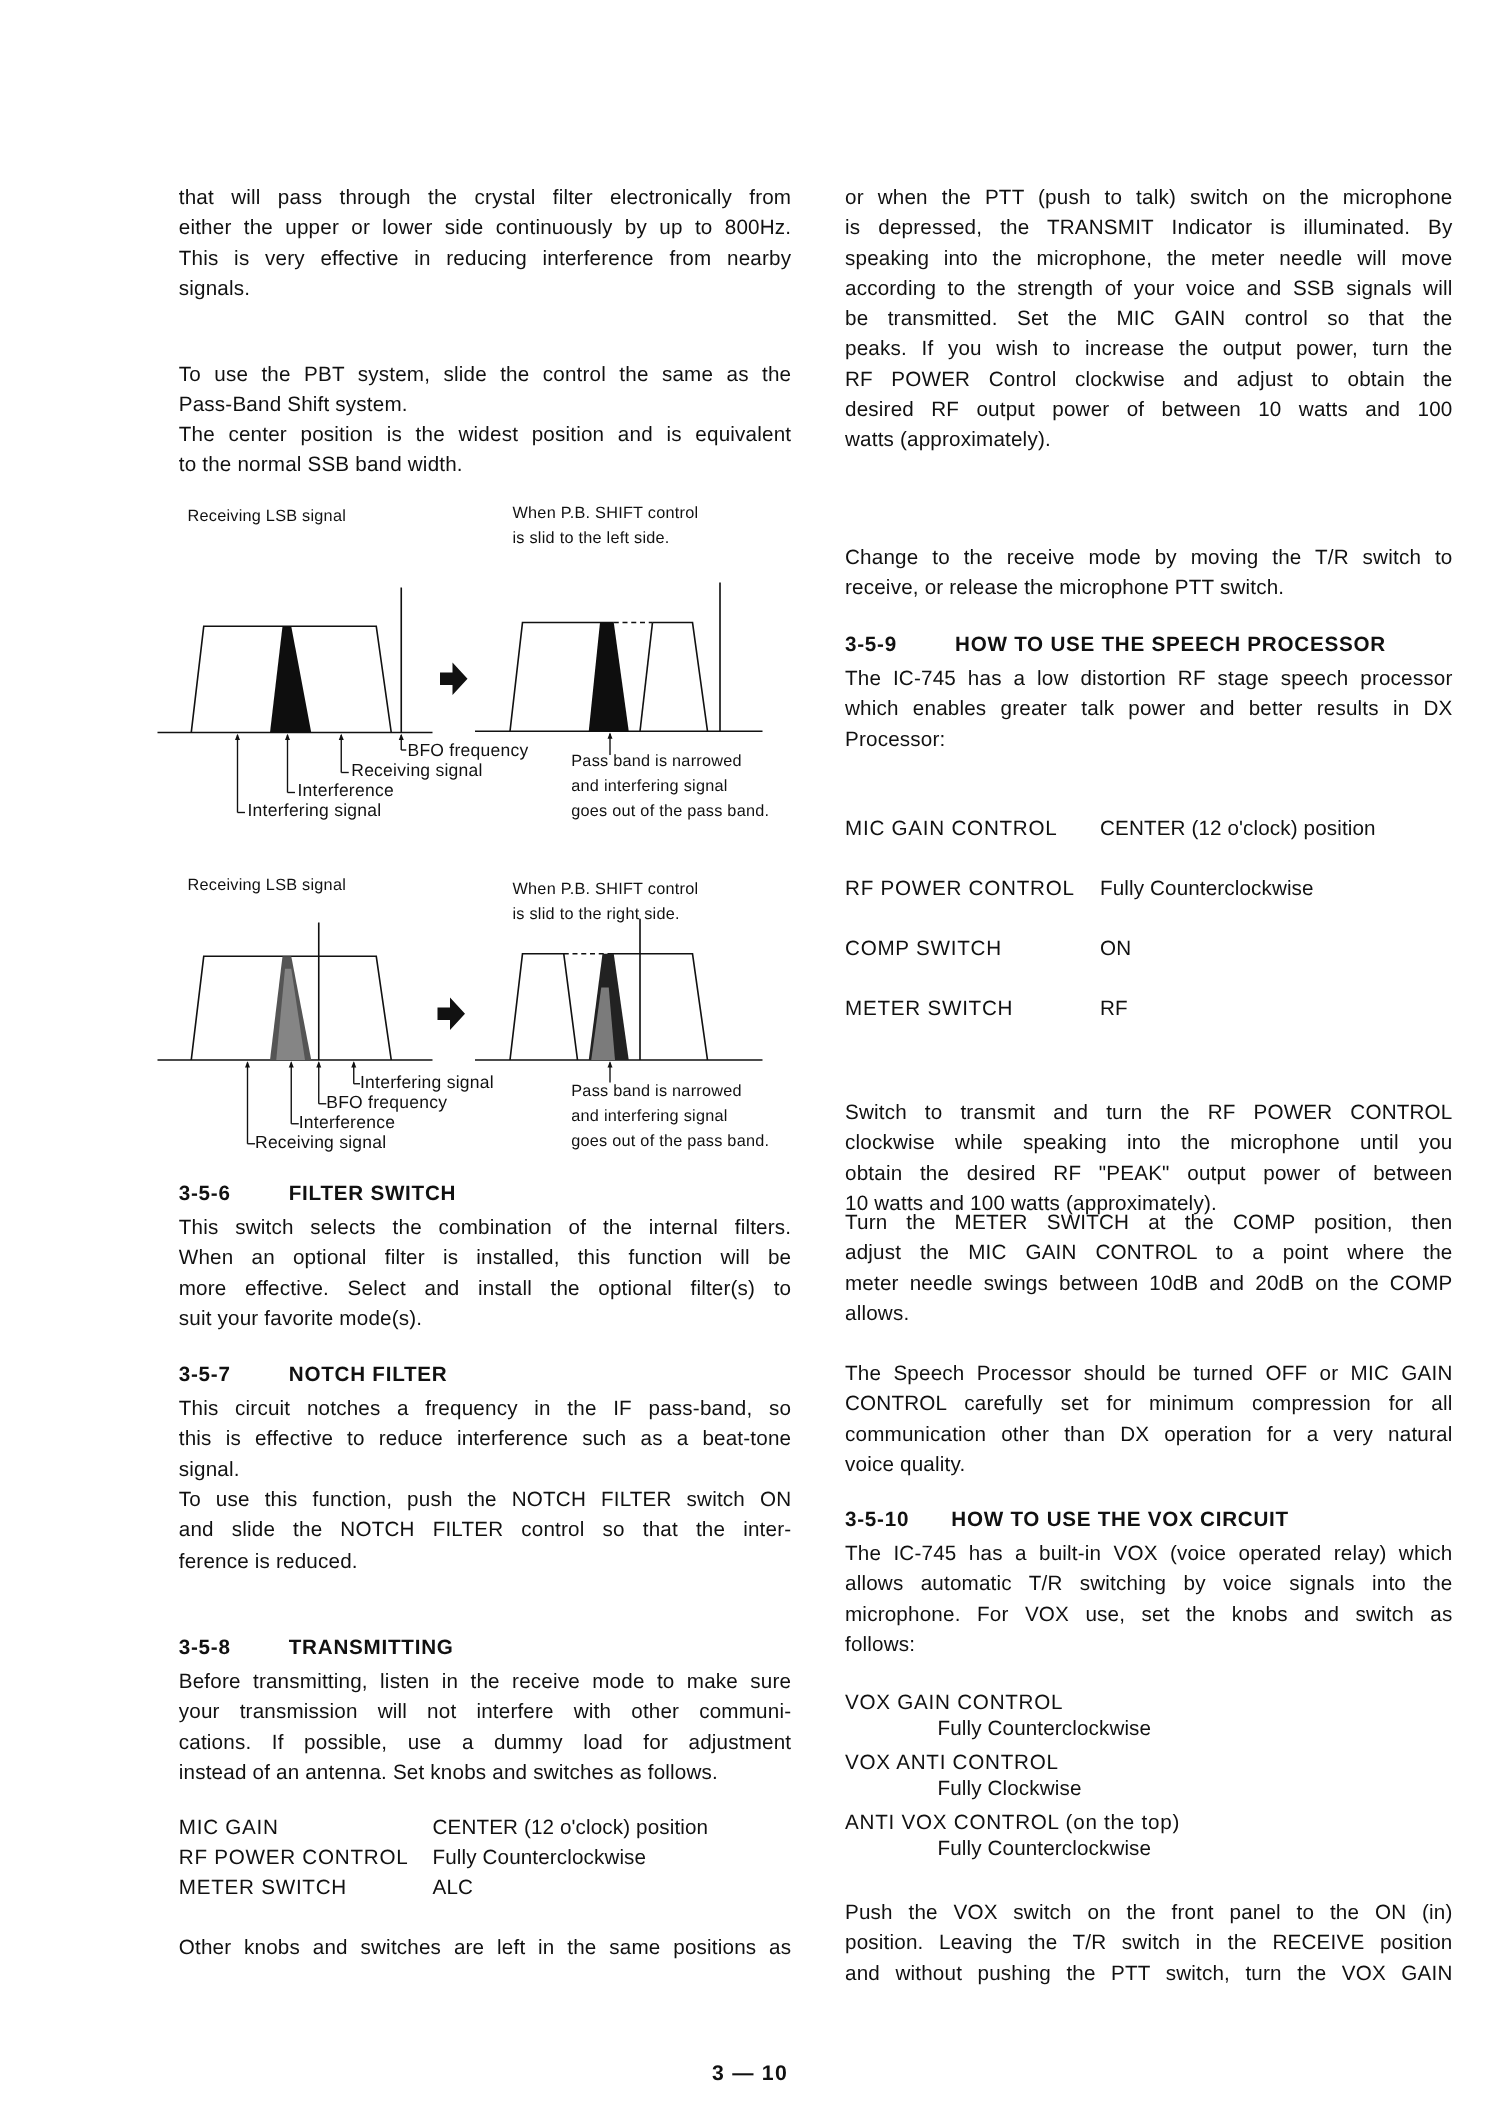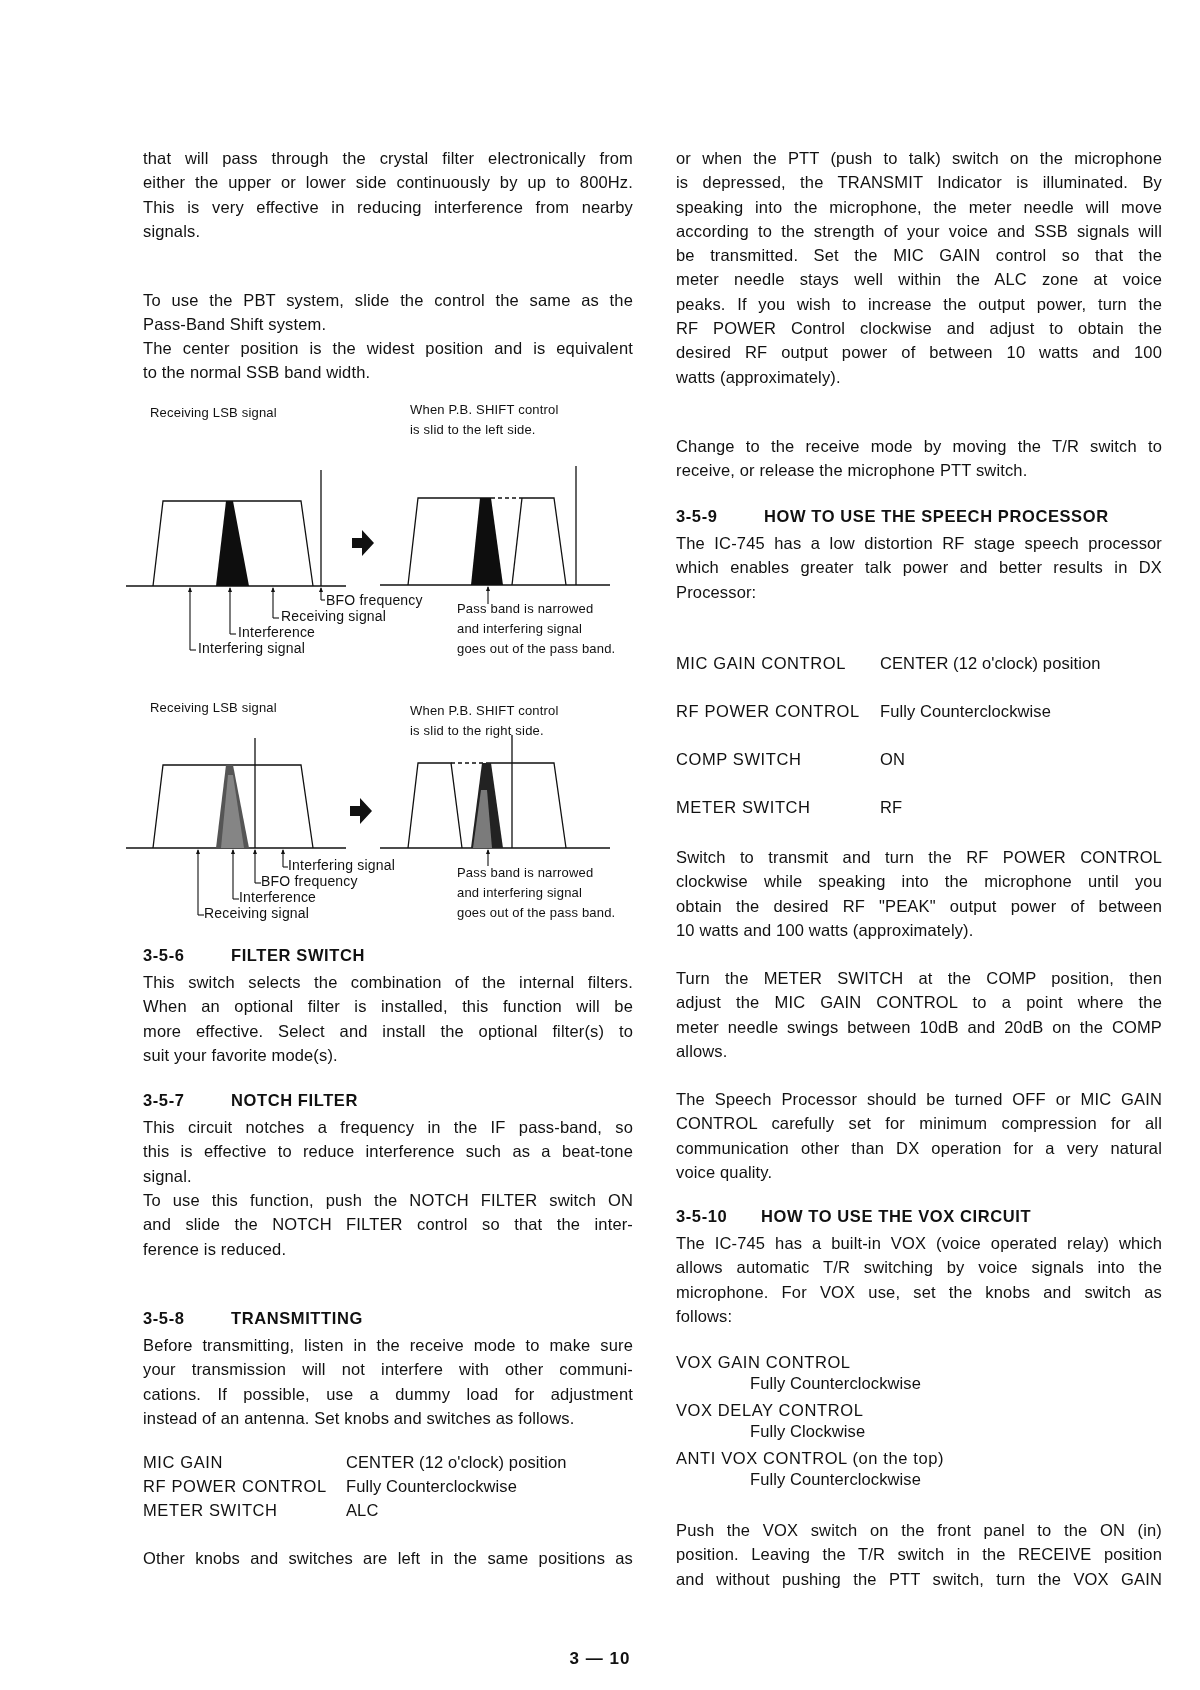--- a/index.html
+++ b/index.html
@@ -219,21 +219,20 @@
 </div>
 
 <div class="col col-right">
 
   <p class="p" style="top:146px">
     <span class="ln">or when the PTT (push to talk) switch on the microphone</span>
     <span class="ln">is depressed, the TRANSMIT Indicator is illuminated.  By</span>
     <span class="ln">speaking into the microphone, the meter needle will move</span>
     <span class="ln">according to the strength of your voice and SSB signals will</span>
     <span class="ln">be transmitted.  Set the MIC GAIN control so that the</span>
-    <span class="ln">meter needle stays well within the ALC zone at voice</span>
     <span class="ln">peaks.  If you wish to increase the output power, turn the</span>
     <span class="ln">RF POWER Control clockwise and adjust to obtain the</span>
     <span class="ln">desired RF output power of between 10 watts and 100</span>
     <span class="ln last">watts (approximately).</span>
   </p>
 
   <p class="p" style="top:434px">
     <span class="ln">Change to the receive mode by moving the T/R switch to</span>
     <span class="ln last">receive, or release the microphone PTT switch.</span>
   </p>
@@ -257,21 +256,21 @@
   </div>
   <div class="kv" style="top:747px">
     <span class="k">COMP SWITCH</span>
     <span class="v" style="left:204px">ON</span>
   </div>
   <div class="kv" style="top:795px">
     <span class="k">METER SWITCH</span>
     <span class="v" style="left:204px">RF</span>
   </div>
 
-  <p class="p" style="top:845px">
+  <p class="p" style="top:878px">
     <span class="ln">Switch to transmit and turn the RF POWER CONTROL</span>
     <span class="ln">clockwise while speaking into the microphone until you</span>
     <span class="ln">obtain the desired RF "PEAK" output power of between</span>
     <span class="ln last">10 watts and 100 watts (approximately).</span>
   </p>
   <p class="p" style="top:966px">
     <span class="ln">Turn the METER SWITCH at the COMP position, then</span>
     <span class="ln">adjust the MIC GAIN CONTROL to a point where the</span>
     <span class="ln">meter needle swings between 10dB and 20dB on the COMP</span>
     <span class="ln last">allows.</span>
@@ -288,21 +287,21 @@
   </h3>
   <p class="p" style="top:1231px">
     <span class="ln">The IC-745 has a built-in VOX (voice operated relay) which</span>
     <span class="ln">allows automatic T/R switching by voice signals into the</span>
     <span class="ln">microphone.  For VOX use, set the knobs and switch as</span>
     <span class="ln last">follows:</span>
   </p>
 
   <div class="kv" style="top:1350px">VOX GAIN CONTROL</div>
   <div class="indent" style="top:1374px">Fully Counterclockwise</div>
-  <div class="kv" style="top:1398px">VOX DELAY CONTROL</div>
+  <div class="kv" style="top:1398px">VOX ANTI CONTROL</div>
   <div class="indent" style="top:1422px">Fully Clockwise</div>
   <div class="kv" style="top:1446px">ANTI VOX CONTROL  (on the top)</div>
   <div class="indent" style="top:1470px">Fully Counterclockwise</div>
 
   <p class="p" style="top:1518px">
     <span class="ln">Push the VOX switch on the front panel to the ON (in)</span>
     <span class="ln">position.  Leaving the T/R switch in the RECEIVE position</span>
     <span class="ln">and without pushing the PTT switch, turn the VOX GAIN</span>
   </p>
 </div>

